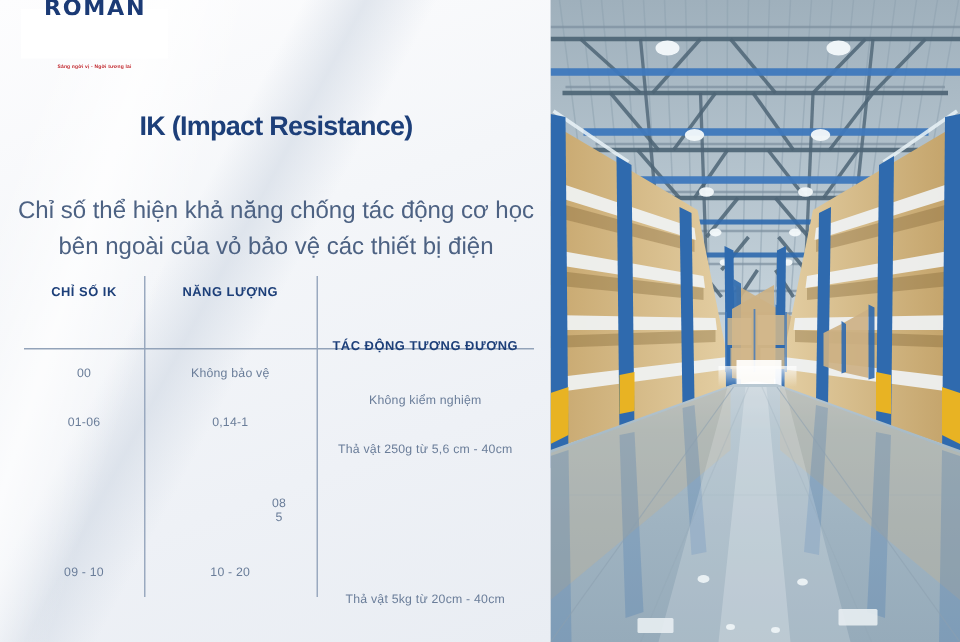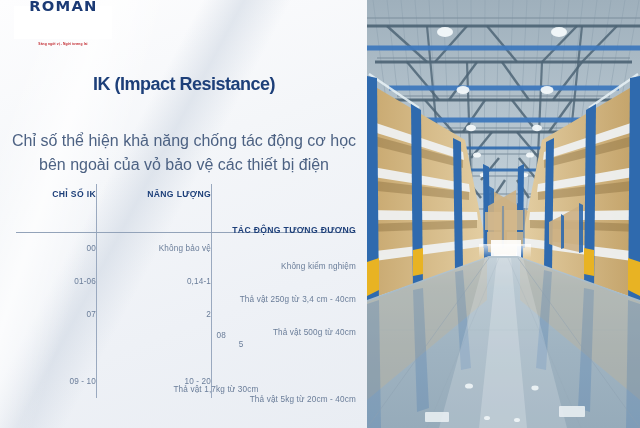--- a/index.html
+++ b/index.html
@@ -57,21 +57,21 @@
 
   
   .table{ position:absolute; left:16px; top:184px; width:340px; height:214px; z-index:3; }
   .vline{ position:absolute; top:0; width:1px; height:214px; background:#9aa9bf; }
   .vline.v1{ left:80px; }
   .vline.v2{ left:195px; }
   .hline{
     position:absolute; left:0; top:48px; width:340px; height:1px; background:#93a3b9;
   }
   .hrow{ position:absolute; left:0; width:340px; display:flex; }
-  .cell{ text-align:right; }
+  .cell{ text-align:center; }
   .c1{ width:80px; } .c2{ width:115px; } .c3{ width:145px;margin-top:36px; }
 
   .hdr{ top:0; height:48px; align-items:flex-start; padding-top:4px; }
   .hdr .cell{
     font-size:8.6px; font-weight:700; color:#1d3f79;
     letter-spacing:.35px; line-height:1.5;
   }
   .hdr .cell span{ display:block; }
 
   .row{ height:33px; align-items:center; }
@@ -124,31 +124,25 @@
       </div>
 
       <div class="hrow row r0">
         <div class="cell c1">00</div>
         <div class="cell c2">Không bảo vệ</div>
         <div class="cell c3">Không kiểm nghiệm</div>
       </div>
       <div class="hrow row r1">
         <div class="cell c1">01-06</div>
         <div class="cell c2">0,14-1</div>
-        <div class="cell c3">Thả vật 250g từ 3,4 cm - 40cm</div>
-      </div>
-      <div class="hrow row r2">
-        <div class="cell c1">07</div>
-        <div class="cell c2">2</div>
-        <div class="cell c3">Thả vật 500g từ  40cm</div>
+        <div class="cell c3">Thả vật 250g từ 5,6 cm - 40cm</div>
       </div>
       <div class="hrow row r3">
         <div class="cell c1">08</div>
         <div class="cell c2">5</div>
-        <div class="cell c3">Thả vật 1,7kg từ 30cm</div>
       </div>
       <div class="hrow row r4">
         <div class="cell c1">09 - 10</div>
         <div class="cell c2">10 - 20</div>
         <div class="cell c3">Thả vật 5kg từ 20cm - 40cm</div>
       </div>
 
     </div>
   </div>
 

